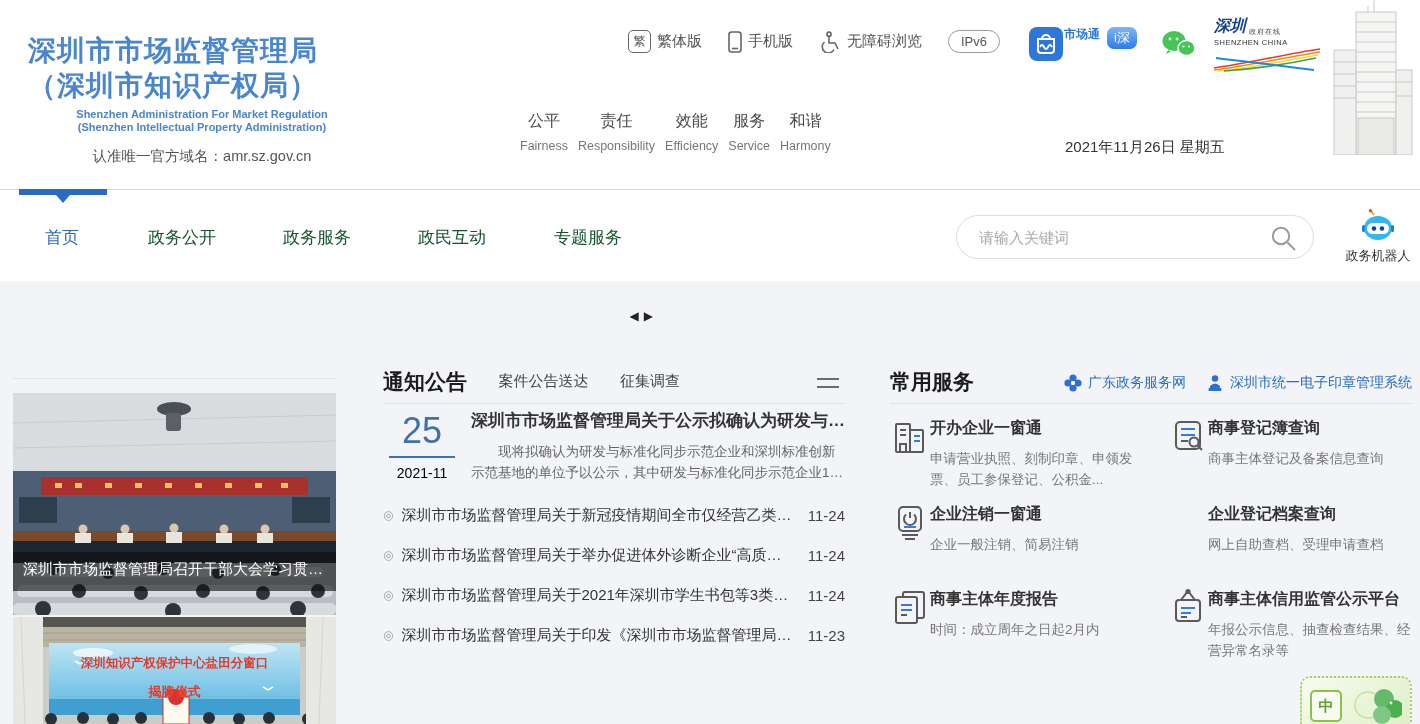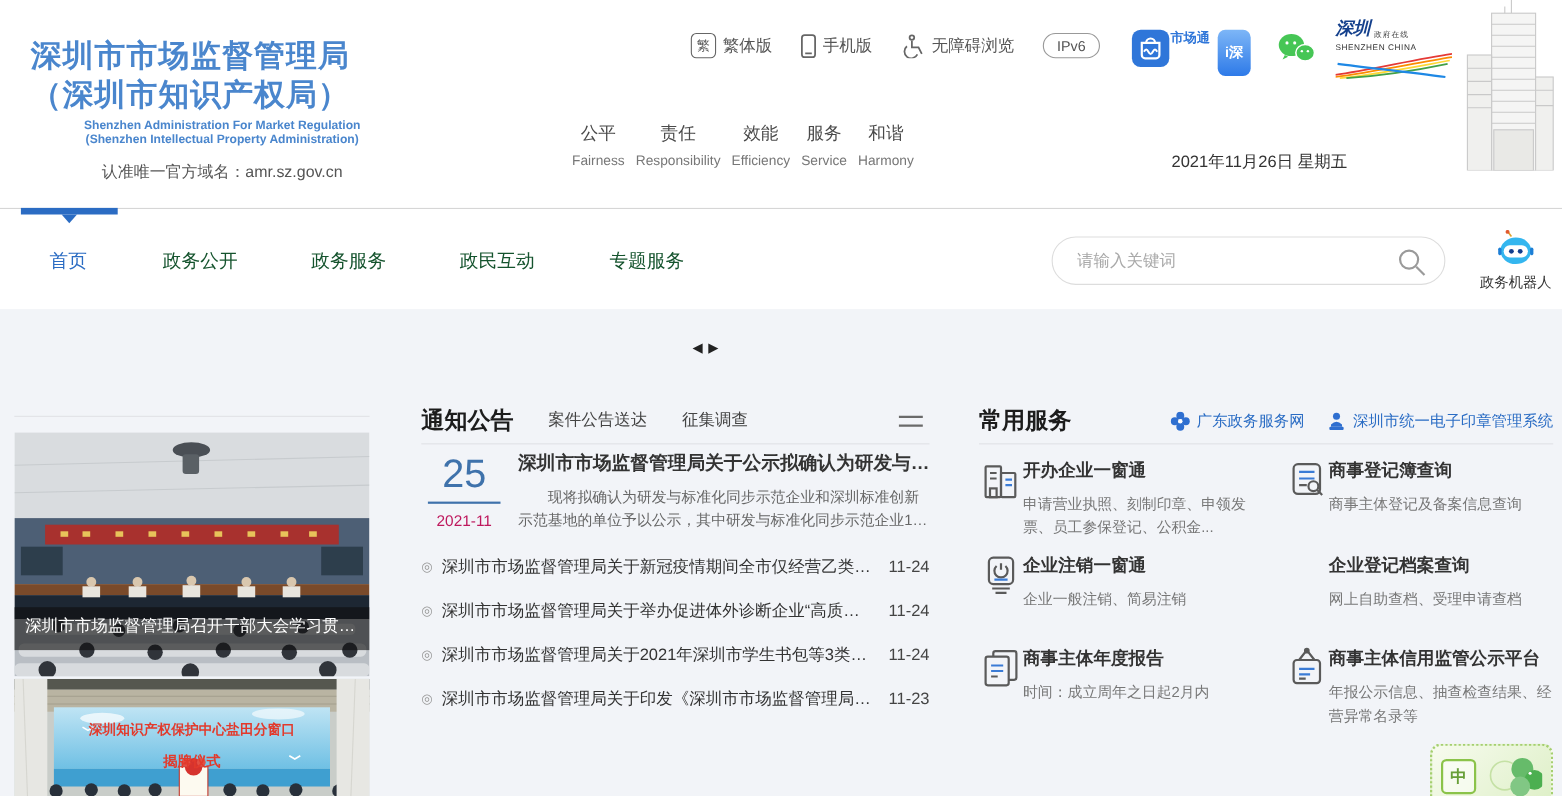--- a/index.html
+++ b/index.html
@@ -14,22 +14,22 @@
   .logo-en{color:#4a86cd;font-size:11px;line-height:13px;margin-top:5px;text-align:center;font-weight:700;}
   .logo-domain{color:#555;font-size:14.5px;margin-top:13px;text-align:center;}
   .quick-links{position:absolute;left:628px;top:30px;display:flex;align-items:center;gap:26px;color:#555;font-size:15px;}
   .ql{display:flex;align-items:center;gap:6px;}
   .trad-icon{display:inline-flex;align-items:center;justify-content:center;width:21px;height:21px;
              border:1.5px solid #666;border-radius:5px;font-size:12px;color:#555;}
   .ipv6{padding:3px 12px;border:1px solid #999;border-radius:13px;font-size:13px;color:#555;}
   .app{position:absolute;display:flex;align-items:flex-start;}
   .app-market{left:1028px;top:26px;}
   .market-label{color:#2f76d9;font-weight:700;font-size:12px;}
-  .isz-box{position:absolute;left:1107px;top:27px;width:30px;height:42px;border-radius:7px;
-           background:linear-gradient(180deg,#7db6f7,#2e7ae8);color:#fff;font-weight:700;font-size:13px;
+  .isz-box{position:absolute;left:1107px;top:27px;width:30px;height:22px;border-radius:7px;
+           background:linear-gradient(180deg,#7db6f7,#2e7ae8);color:#fff;font-weight:400;font-size:13px;
            display:flex;align-items:center;justify-content:center;text-align:center;}
   .app-wechat{left:1160px;top:29px;}
   .szbrand{position:absolute;left:1214px;top:16px;width:110px;}
   .sz-row{display:flex;align-items:flex-end;gap:3px;}
   .sz-cn{font-size:16px;font-weight:700;font-style:italic;color:#14408c;font-family:"Liberation Serif","DejaVu Serif",serif;}
   .sz-sub{font-size:7px;color:#444;margin-top:4px;letter-spacing:1px;}
   .sz-en{font-size:7.5px;color:#333;letter-spacing:.5px;margin-top:1px;}
   .building{position:absolute;right:2px;top:0;}
   .values{position:absolute;left:520px;top:111px;display:flex;gap:10px;}
   .val{text-align:center;}
@@ -72,21 +72,21 @@
   .sec-head{position:relative;height:35px;border-bottom:1px solid #e0e1e5;}
   .sec-head h2{margin:0;display:inline-block;font-size:21px;font-weight:700;color:#1c1c1c;}
   .sec-tab{font-size:15px;color:#444;margin-left:27px;vertical-align:3px;}
   .more-ic{position:absolute;right:6px;top:9px;}
 
   .midcol{position:absolute;left:383px;top:87px;width:462px;}
   .featured{display:flex;margin-top:5px;justify-content:center;}
   .fdate{width:78px;flex-shrink:0;text-align:center;padding-top:2px;}
   .fday{font-size:36px;color:#3f72ab;line-height:40px;}
   .fline{width:66px;height:2px;background:#3f72ab;margin:5px auto 7px;}
-  .fmonth{font-size:14px;color:#be185d;}
+  .fmonth{font-size:14px;color:#000000;}
   .fbody{margin-left:10px;min-width:0;}
   .ftitle{font-size:17px;font-weight:700;color:#333;white-space:nowrap;overflow:hidden;text-overflow:ellipsis;}
   .fsummary{margin-top:9px;font-size:13.5px;color:#666;line-height:21px;text-indent:2em;
             display:-webkit-box;-webkit-line-clamp:2;-webkit-box-orient:vertical;overflow:hidden;}
   .nlist{list-style:none;margin:12px 0 0 0;padding:0;}
   .nlist li{display:flex;align-items:center;height:40px;}
   .bullet{color:#999;font-size:12px;margin-right:8px;flex-shrink:0;}
   .ntext{flex:1;font-size:15px;color:#333;white-space:nowrap;overflow:hidden;text-overflow:ellipsis;margin-right:16px;}
   .ndate{font-size:15px;color:#444;flex-shrink:0;}
 

